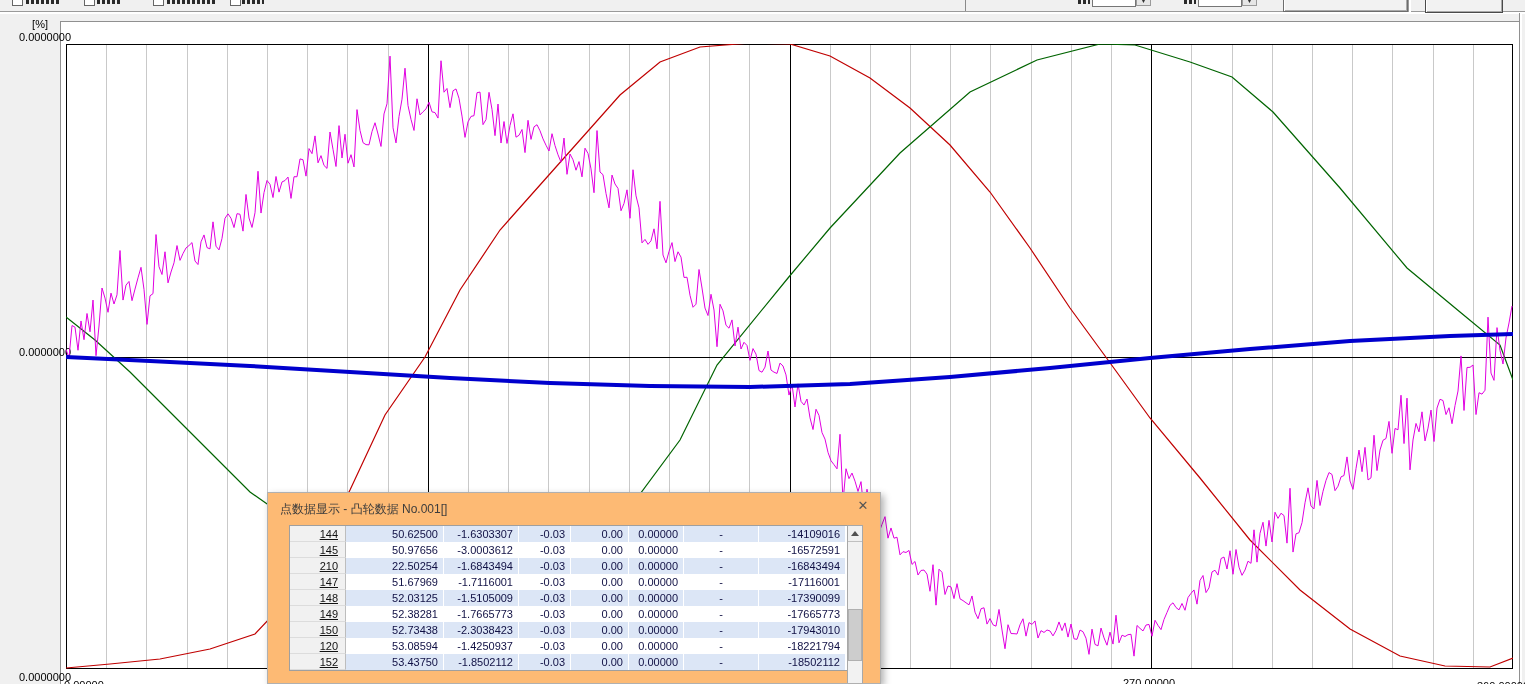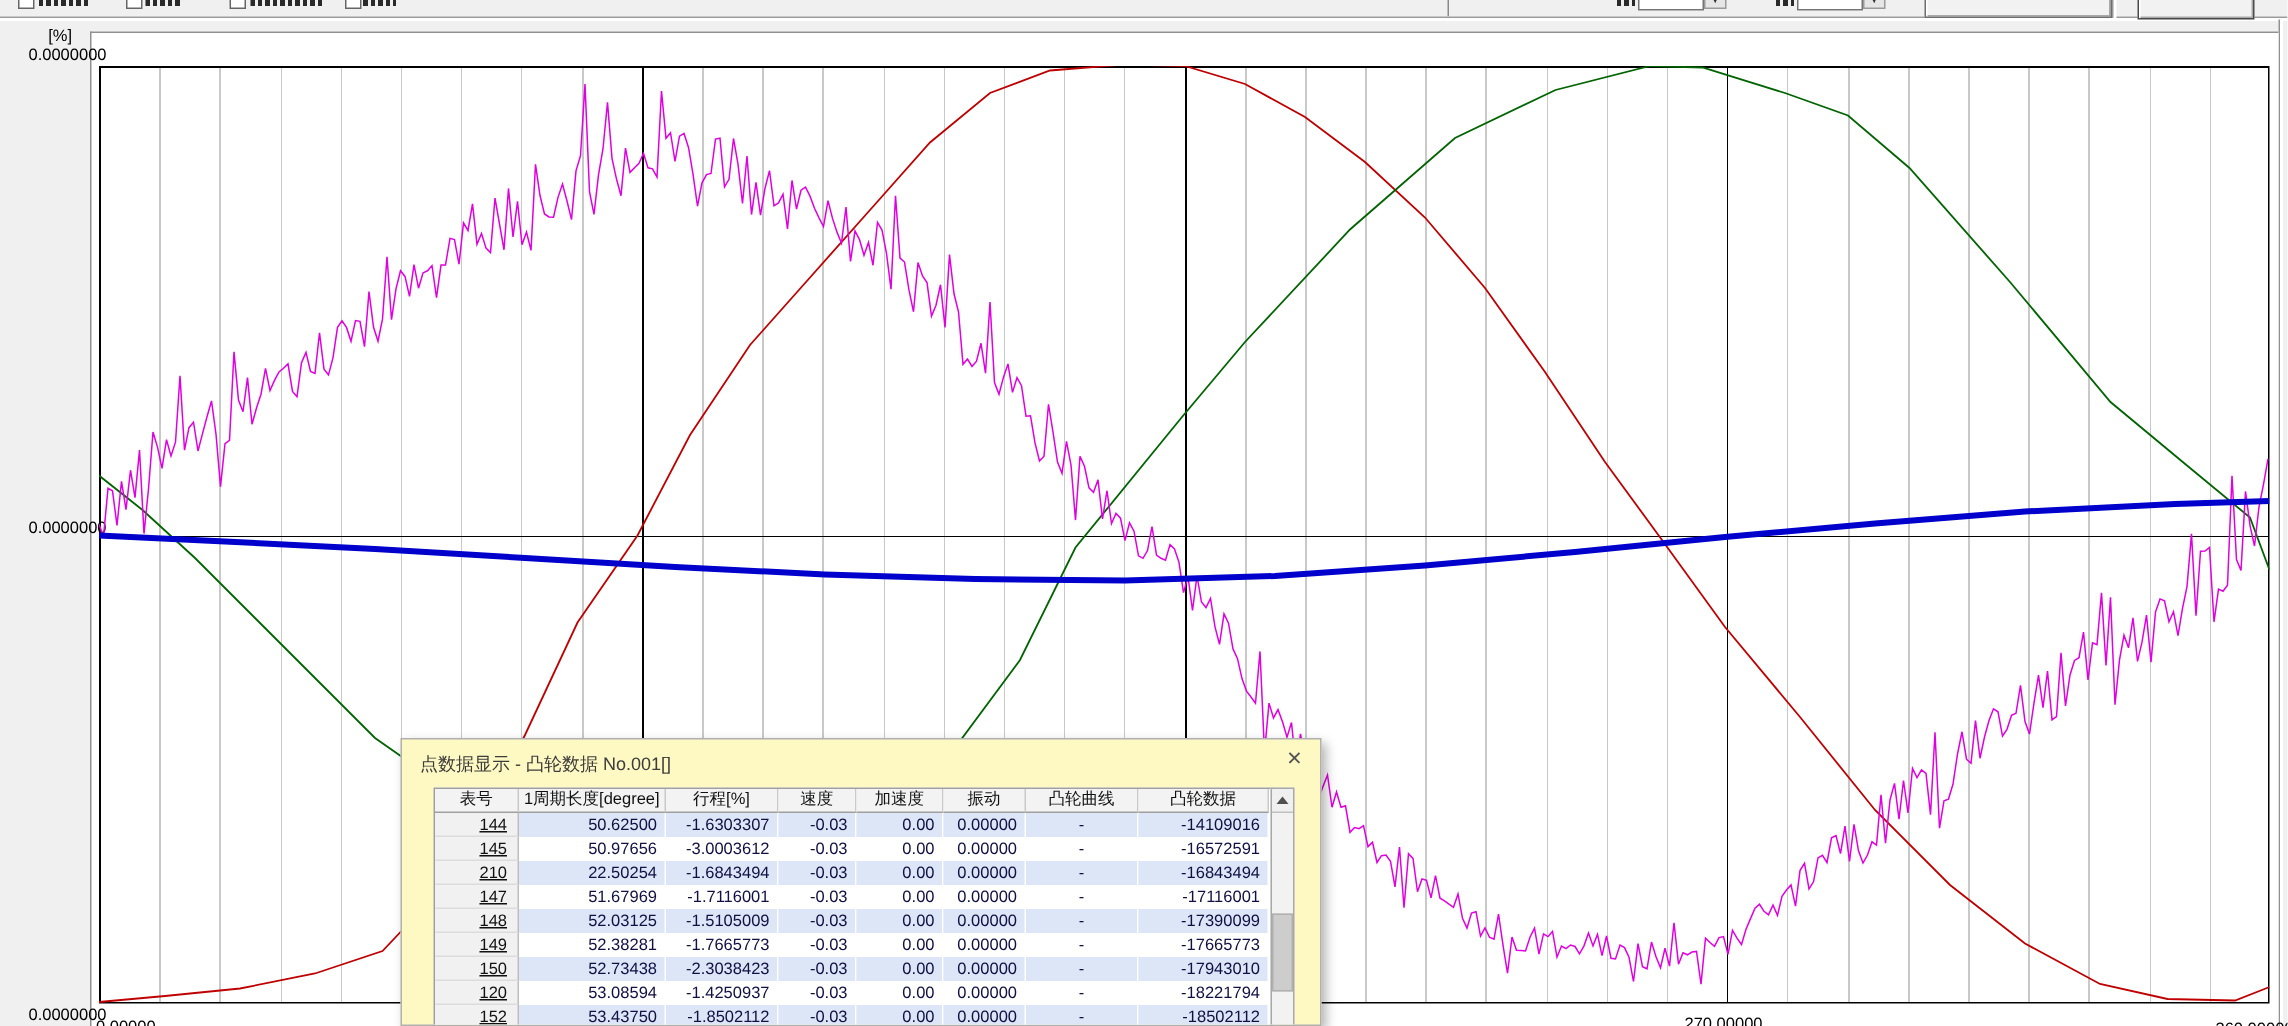--- a/index.html
+++ b/index.html
@@ -29,21 +29,21 @@
 
   
   .chart-panel{position:absolute;left:60px;top:21px;width:1459px;height:663px;background:#ffffff;
                border-top:1px solid #909090;border-left:1px solid #909090;box-sizing:border-box;}
   #plot{position:absolute;left:66px;top:44px;}
   .ylabel{position:absolute;left:0;width:54px;text-align:left;font-size:11px;color:#000;line-height:12px;margin-left:19px;}
   .yunit{position:absolute;left:0;width:48px;text-align:right;font-size:11px;color:#000;line-height:12px;top:18px;}
   .xlabel{position:absolute;font-size:11px;color:#000;line-height:11px;}
 
   
-  .dialog{position:absolute;left:267px;top:492px;width:614px;height:192px;background:#fef9c3;
+  .dialog{position:absolute;left:267px;top:492px;width:614px;height:192px;background:#fdba74;
           border:1px solid #b0b0b0;box-shadow:3px 3px 7px rgba(0,0,0,.30);box-sizing:border-box;overflow:hidden;}
   .dlg-title{position:absolute;left:12px;top:8px;font-size:12px;color:#3c3c3c;white-space:nowrap;}
   .dlg-close{position:absolute;right:8px;top:4px;width:18px;height:18px;font-size:13px;line-height:18px;
              text-align:center;color:#555;cursor:default;}
   .tablewrap{position:absolute;left:21px;top:32px;width:558px;border:1px solid #9f9f9f;background:#fff;box-sizing:content-box;}
   .thead{display:flex;}
   .hcell{box-sizing:border-box;height:16px;background:#f3f3f3;border-right:1px solid #c9c9c9;
          border-bottom:1px solid #9f9f9f;font-size:11px;line-height:15px;text-align:center;color:#111;
          overflow:hidden;white-space:nowrap;}
   .trow{display:flex;}
@@ -140,30 +140,20 @@
     <polyline points="0,313 84,317 184,322 284,328 384,334 484,339 584,342 684,343 784,340 884,333 984,324 1084,314 1184,305 1284,297 1384,292 1447,290" fill="none" stroke="#0000cd" stroke-width="4"></polyline>
   </svg>
 <div class="xlabel" style="left:64px;top:680px">0.00000</div>
 <div class="xlabel" style="left:1123px;top:678px">270.00000</div>
 <div class="xlabel" style="left:1477px;top:681px">360.00000</div>
 
 <div class="dialog">
   <div class="dlg-title">点数据显示 - 凸轮数据 No.001[]</div>
   <div class="dlg-close">✕</div>
   <div class="tablewrap">
-    <div class="thead">
-        <div class="hcell c0">表号</div>
-        <div class="hcell c1">1周期长度[degree]</div>
-        <div class="hcell c2">行程[%]</div>
-        <div class="hcell c3">速度</div>
-        <div class="hcell c4">加速度</div>
-        <div class="hcell c5">振动</div>
-        <div class="hcell c6">凸轮曲线</div>
-        <div class="hcell c7">凸轮数据</div>
-      </div>
     <div>
         <div class="trow alt">
           <div class="tcell c0 rhcell">144</div>
           <div class="tcell c1 dcell">50.62500</div>
           <div class="tcell c2 dcell">-1.6303307</div>
           <div class="tcell c3 dcell">-0.03</div>
           <div class="tcell c4 dcell">0.00</div>
           <div class="tcell c5 dcell">0.00000</div>
           <div class="tcell c6 dcell center">-</div>
           <div class="tcell c7 dcell">-14109016</div>

